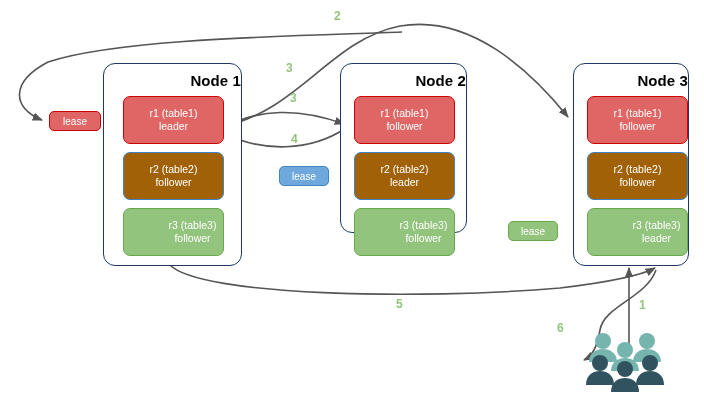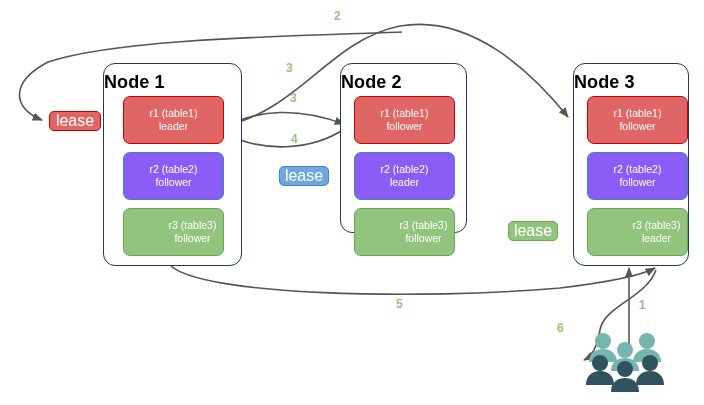--- a/index.html
+++ b/index.html
@@ -31,53 +31,53 @@
     box-sizing: border-box;
     border: 1.4px solid #1f3864;
     border-radius: 12px;
     background: #ffffff;
   }
   .node-title {
     position: absolute;
     left: 0;
     right: 0;
     top: 8px;
-    text-align: left;
-    font-size: 18px;
+    text-align: right;
+    font-size: 15px;
     font-weight: bold;
     color: #000000;
     letter-spacing: 0.1px;
   }
   .replica {
     position: absolute;
     box-sizing: border-box;
     border-radius: 7px;
     display: flex;
     flex-direction: column;
     align-items: center;
     justify-content: center;
     color: #ffffff;
     font-size: 10.5px;
     line-height: 13px;
     text-align: center;
   }
   .replica .rl1, .replica .rl2 { display: block; }
   .rep-red   { background: #e06666; border: 1.3px solid #cc0000; }
-  .rep-blue  { background: #8b5cf6; border: 1.3px solid #3d85c6; }
+  .rep-blue  { background: #a16207; border: 1.3px solid #3d85c6; }
   .rep-green { background: #93c47d; border: 1.3px solid #6aa84f; padding-left: 38px; }
 
   .lease {
     position: absolute;
     box-sizing: border-box;
     border-radius: 5px;
     display: flex;
     align-items: center;
     justify-content: center;
     color: #ffffff;
-    font-size: 16px;
+    font-size: 10px;
     height: 20px;
   }
   .lease-red   { background: #e06666; border: 1.3px solid #cc0000; }
   .lease-blue  { background: #6fa8dc; border: 1.3px solid #3d85c6; }
   .lease-green { background: #93c47d; border: 1.3px solid #6aa84f; }
 
   .step-label {
     position: absolute;
     font-size: 12px;
     font-weight: bold;

